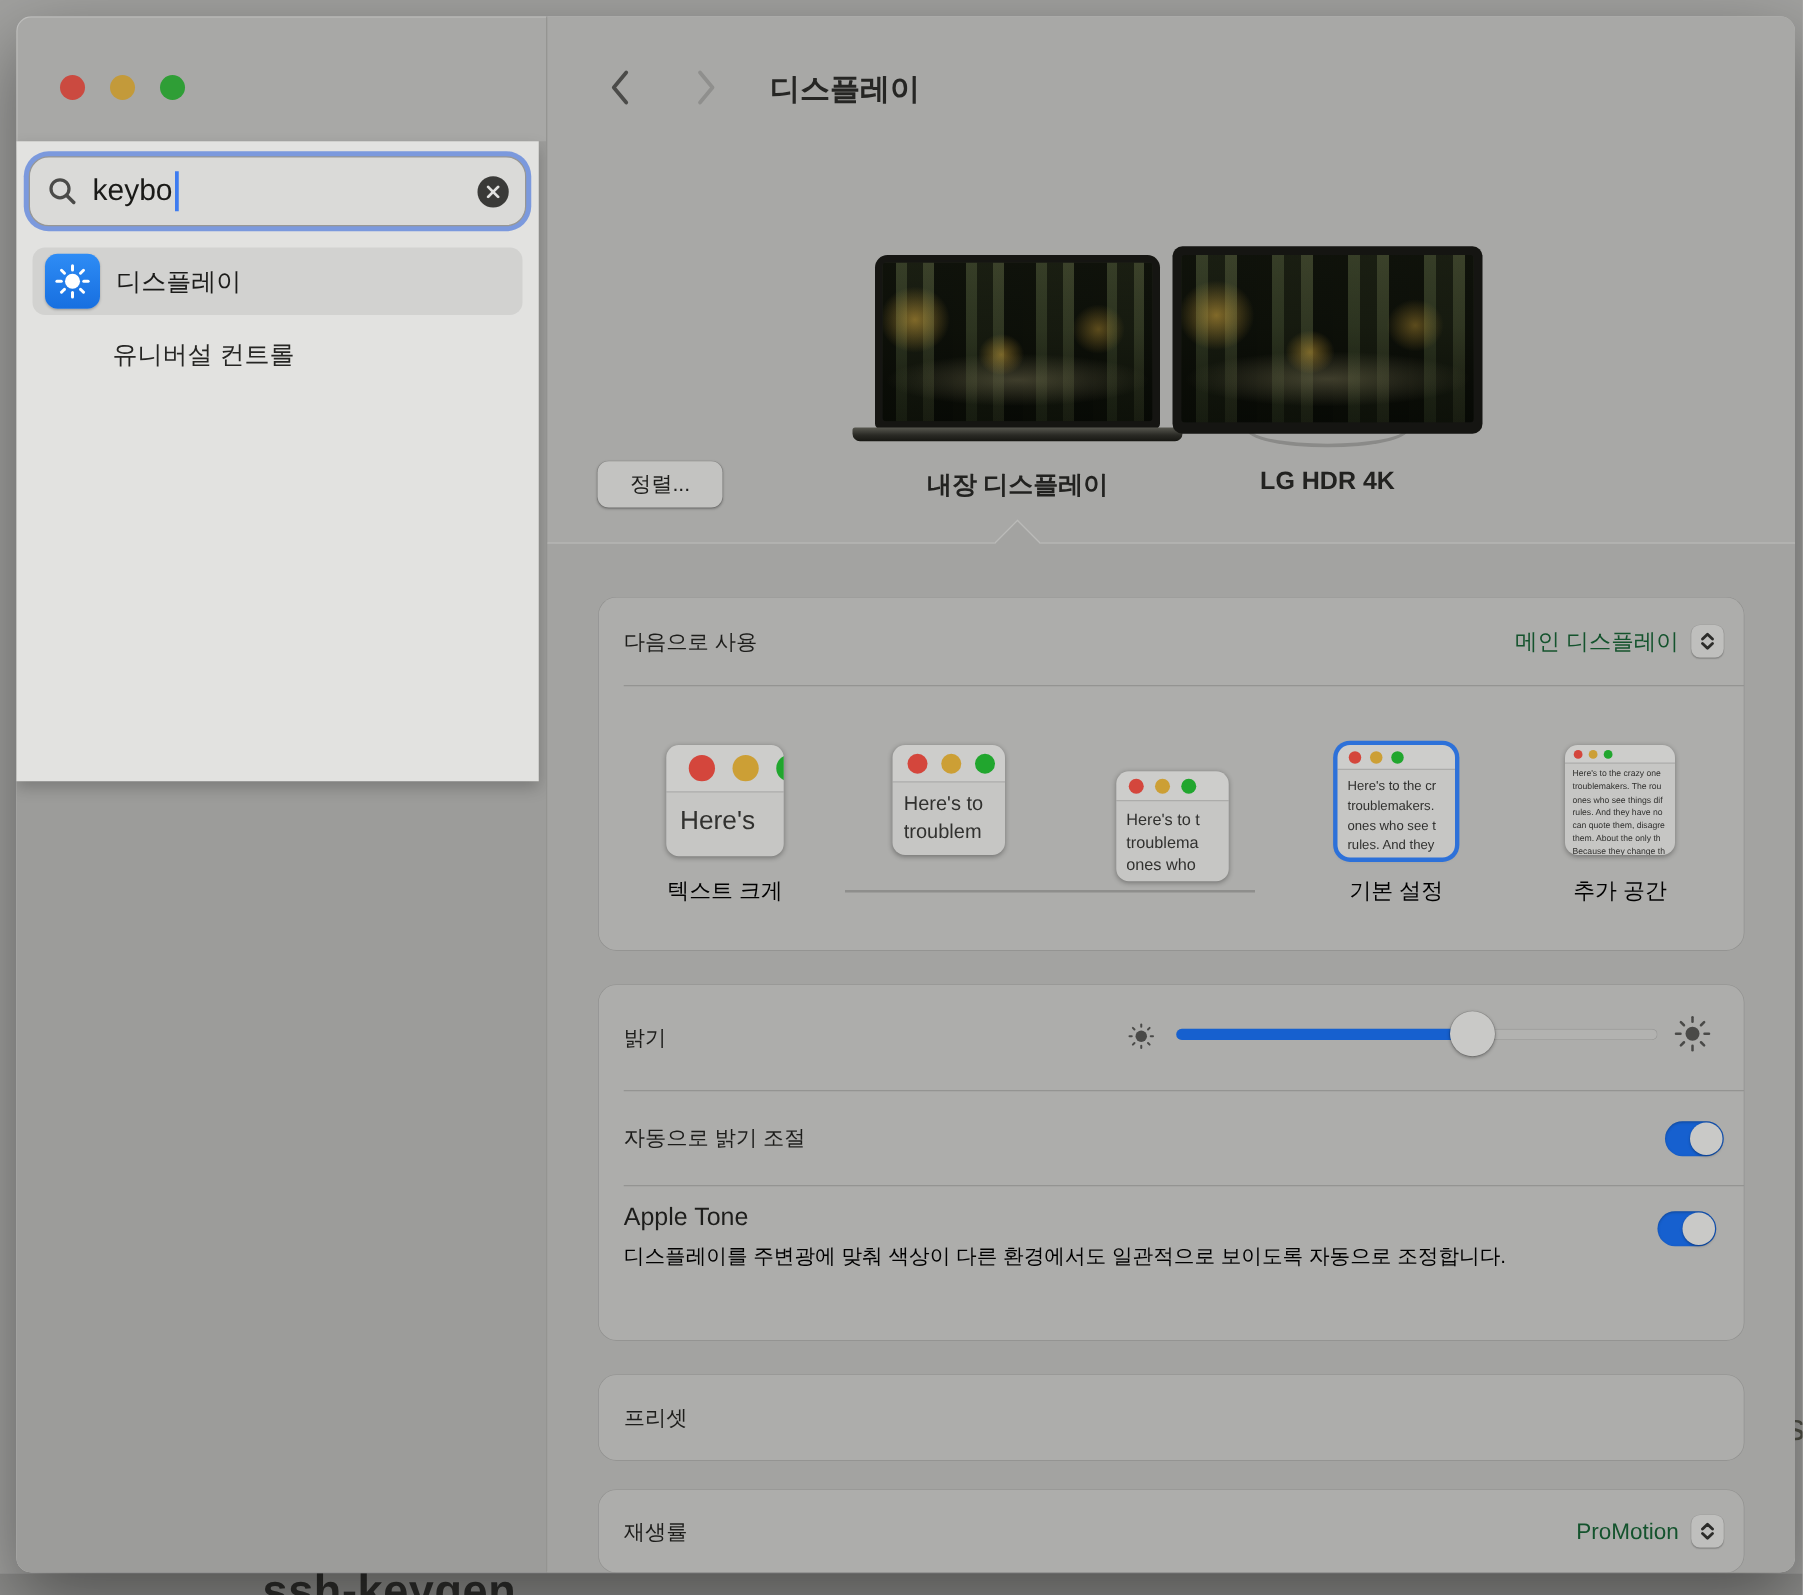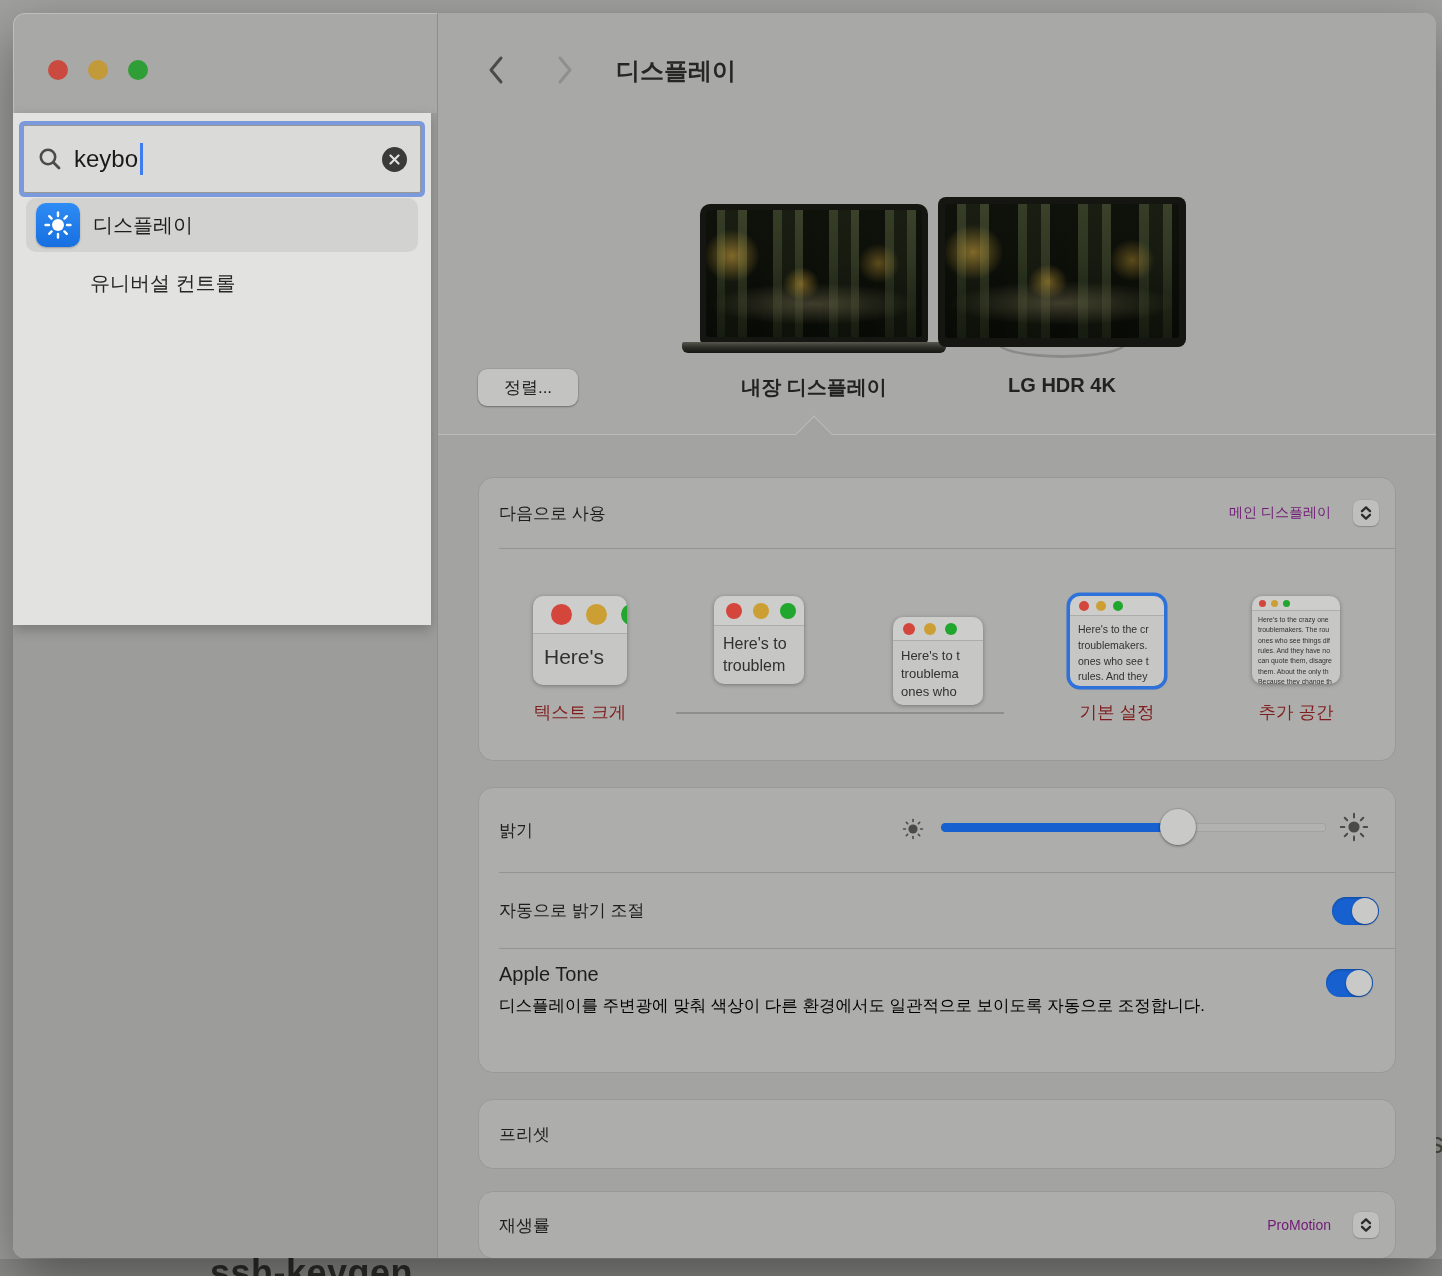--- a/index.html
+++ b/index.html
@@ -19,22 +19,22 @@
   
   .sidebar { position:absolute; left:0; top:0; width:424px; height:100%; }
   .sidebar-lower { position:absolute; left:0; top:100px; width:424px; bottom:0; background:#9c9c9a; }
   .traffic { position:absolute; top:47px; width:20px; height:20px; border-radius:50%; }
   .t-red { left:35px; background:#cb4a40; }
   .t-yellow { left:75px; background:#c39a3a; }
   .t-green { left:115px; background:#2f9e36; }
 
   .search-popup { position:absolute; left:0; top:100px; width:418px; height:512px; background:#e2e2e0;
                   box-shadow:0 5px 12px rgba(0,0,0,.22); }
-  .search-field { position:absolute; left:10px; top:12px; width:398px; height:68px; background:#dadad8;
-                  border:1px solid #979795; border-radius:2px; box-shadow:0 0 0 4px #7b99dd;
+  .search-field { position:absolute; left:10px; top:12px; width:398px; height:56px; background:#dadad8;
+                  border:1px solid #979795; border-radius:16px; box-shadow:0 0 0 4px #7b99dd;
                   display:flex; align-items:center; padding:0 13px; }
   .search-text { font-size:24px; color:#1a1a18; margin-left:11px; }
   .caret { width:3px; height:32px; background:#3e7cf0; margin-left:2px; }
   .clear-btn { margin-left:auto; width:25px; height:25px; border-radius:50%; background:#3a3a38;
                display:flex; align-items:center; justify-content:center; }
   .clear-btn svg { display:block; }
 
   .result-row1 { position:absolute; left:13px; top:85px; width:392px; height:54px; background:#d2d2d0;
                  border-radius:10px; display:flex; align-items:center; padding-left:10px; }
   .app-icon { width:44px; height:44px; border-radius:10px; background:linear-gradient(180deg,#2e8cf5,#176fe0);
@@ -66,41 +66,41 @@
       radial-gradient(ellipse 20% 32% at 12% 36%, rgba(216,170,62,.55), transparent 65%),
       radial-gradient(ellipse 13% 20% at 44% 58%, rgba(205,160,55,.5), transparent 65%),
       radial-gradient(ellipse 15% 24% at 80% 42%, rgba(188,148,52,.45), transparent 65%),
       radial-gradient(ellipse 65% 22% at 50% 74%, rgba(150,142,104,.38), transparent 75%),
       repeating-linear-gradient(90deg,
         rgba(8,10,5,.85) 0 5%, rgba(48,56,32,.28) 5% 9%, rgba(14,17,9,.72) 9% 15%,
         rgba(66,70,42,.22) 15% 19%, rgba(6,8,4,.82) 19% 26%),
       linear-gradient(180deg,#39402a 0%,#2b3220 42%,#181d12 72%,#0d110a 100%);
   }
   .display-label { position:absolute; top:361px; width:240px; text-align:center; font-size:20px; font-weight:600; color:#222220; }
-  .dl-1 { left:256px; } .dl-2 { left:504px; }
+  .dl-1 { left:256px;font-family:Liberation Serif, serif; } .dl-2 { left:504px; }
 
   .arrange-btn { position:absolute; left:40px; top:356px; width:100px; height:37px; background:#c3c3c1;
                  border-radius:9px; box-shadow:0 1px 2px rgba(0,0,0,.3), 0 0 0 .5px rgba(0,0,0,.12);
                  display:flex; align-items:center; justify-content:center; font-size:17px; color:#1d1d1b; }
 
   .scrollarea { position:absolute; left:0; top:422px; right:0; bottom:0; background:#a3a3a1; }
   .selector-notch { position:absolute; left:363px; top:-14px; width:26px; height:26px; transform:rotate(45deg);
                     background:#a3a3a1; border-left:1.5px solid #bbbbb9; border-top:1.5px solid #bbbbb9; }
 
   
   .card { position:absolute; left:41px; width:916px; background:#adadab; border-radius:14px;
           box-shadow:0 0 0 .5px rgba(0,0,0,.12); }
   .card-1 { top:465px; height:282px; }
   .card-2 { top:775px; height:284px; }
   .card-3 { top:1087px; height:68px; }
   .card-4 { top:1179px; height:66px; }
   .row { display:flex; align-items:center; padding:0 16px 0 20px; }
   .row-label { font-size:17px; color:#1d1d1b; }
   .row-right { margin-left:auto; display:flex; align-items:center; }
-  .row-value { font-size:14px; color:#701a75; margin-right:22px; }
+  .row-value { font-size:18px; color:#14532d; margin-right:10px; }
   .stepper { width:26px; height:26px; border-radius:7px; background:rgba(255,255,255,.22);
              box-shadow:0 1px 1px rgba(0,0,0,.18), 0 0 0 .5px rgba(0,0,0,.08);
              display:flex; align-items:center; justify-content:center; }
   .divider { height:1px; background:rgba(0,0,0,.14); margin-left:20px; }
 
   
   .options { position:relative; height:211px; }
   .opt-track { position:absolute; left:197px; top:163px; width:328px; height:1.5px; background:#8e8e8c; }
   .mini { position:absolute; top:47px; background:#c6c6c4; border-radius:10px; overflow:hidden;
           box-shadow:0 1px 4px rgba(0,0,0,.32); }
@@ -118,21 +118,21 @@
   .m2 .mini-text { padding:7px 0 0 9px; font-size:16px; line-height:1.35; }
   .m3 { left:414px; width:90px; height:88px;margin-top:21px; }
   .m3 .mini-tb { height:24px; padding-left:10px; gap:9px; } .m3 .dot { width:12px; height:12px; }
   .m3 .mini-text { padding:6px 0 0 8px; font-size:13px; line-height:1.4; }
   .m4 { left:591px; width:94px; height:90px; }
   .m4 .mini-tb { height:20px; padding-left:9px; gap:7px; } .m4 .dot { width:10px; height:10px; }
   .m4 .mini-text { padding:6px 0 0 8px; font-size:10.5px; line-height:1.5; }
   .m5 { left:773px; width:88px; height:88px; }
   .m5 .mini-tb { height:15px; padding-left:7px; gap:5px; } .m5 .dot { width:7px; height:7px; }
   .m5 .mini-text { padding:4px 0 0 6px; font-size:6.9px; line-height:1.5; }
-  .opt-label { position:absolute; top:151px; width:140px; text-align:center; font-size:17.5px; font-weight:500; color:#7f1d1d; }
+  .opt-label { position:absolute; top:151px; width:140px; text-align:center; font-size:17.5px; font-weight:500; color:#000000; }
   .ol-1 { left:31px; } .ol-4 { left:568px; } .ol-5 { left:747px; }
 
   
   .b-row { position:relative; height:84px; display:flex; align-items:center; padding-left:20px; }
   .sun-dim { position:absolute; left:423px; top:30px; }
   .sun-bright { position:absolute; left:860px; top:24px; }
   .slider-track { position:absolute; left:462px; top:35px; width:385px; height:9px; border-radius:5px;
                   background:#b2b2b0; box-shadow:0 0 0 .5px rgba(0,0,0,.18) inset; }
   .slider-fill { width:61.5%; height:100%; border-radius:5px; background:#1660cf; }
   .slider-thumb { position:absolute; left:219px; top:-14px; width:36px; height:36px; border-radius:50%;

